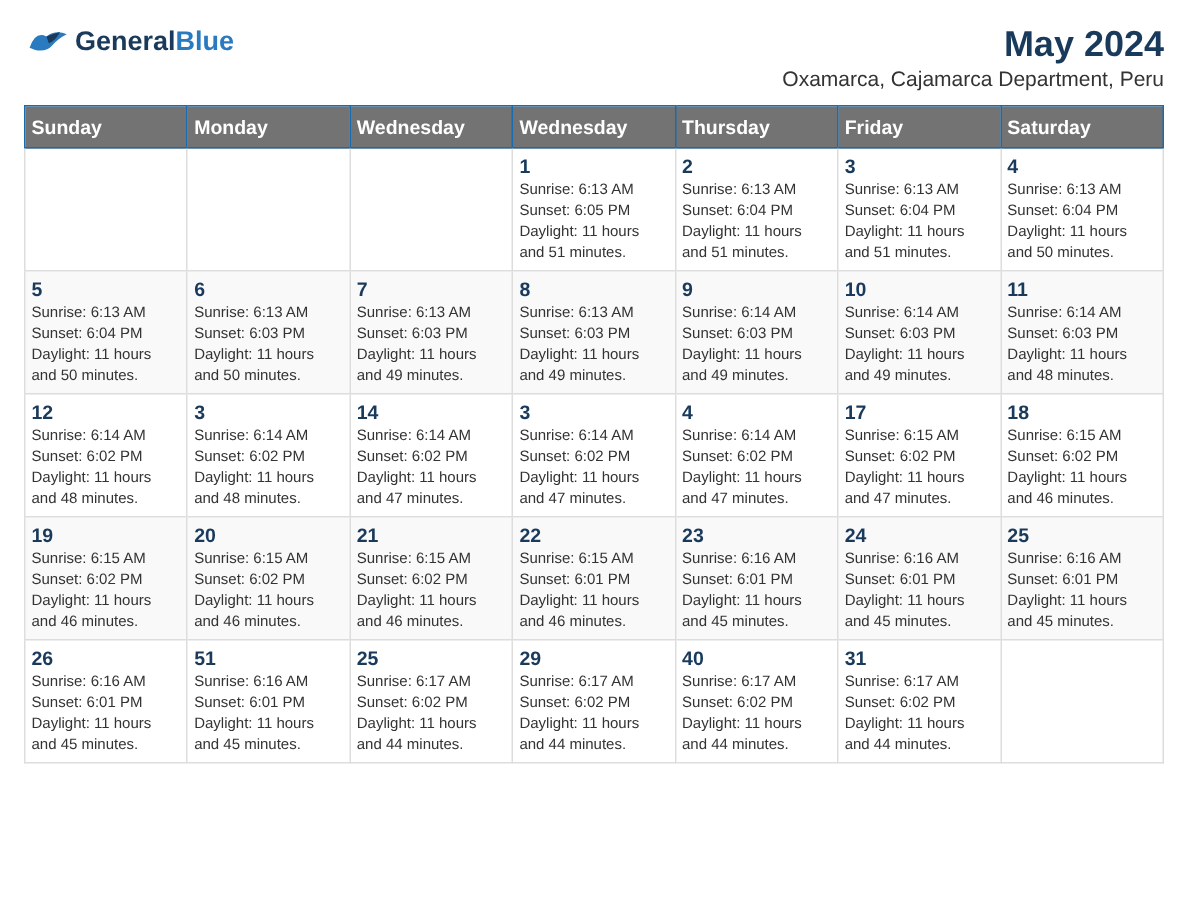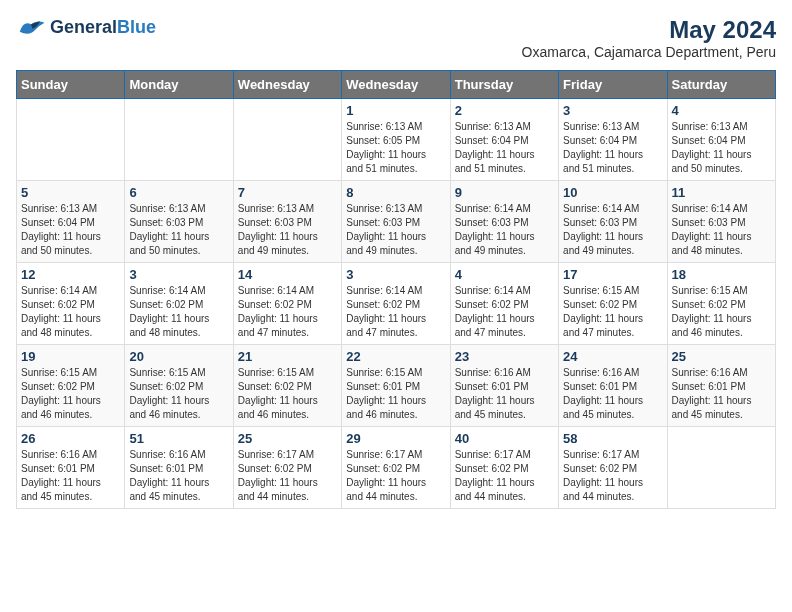--- a/index.html
+++ b/index.html
@@ -338,21 +338,21 @@
 and 44 minutes.</div>
         </td>
         <td>
           <span class="day-num">40</span>
           <div class="day-info" style="white-space: pre-line;">Sunrise: 6:17 AM
 Sunset: 6:02 PM
 Daylight: 11 hours
 and 44 minutes.</div>
         </td>
         <td>
-          <span class="day-num">58</span>
+          <span class="day-num">31</span>
           <div class="day-info" style="white-space: pre-line;">Sunrise: 6:17 AM
 Sunset: 6:02 PM
 Daylight: 11 hours
 and 44 minutes.</div>
         </td>
         <td></td>
       </tr>
     </tbody>
 </table>
 

